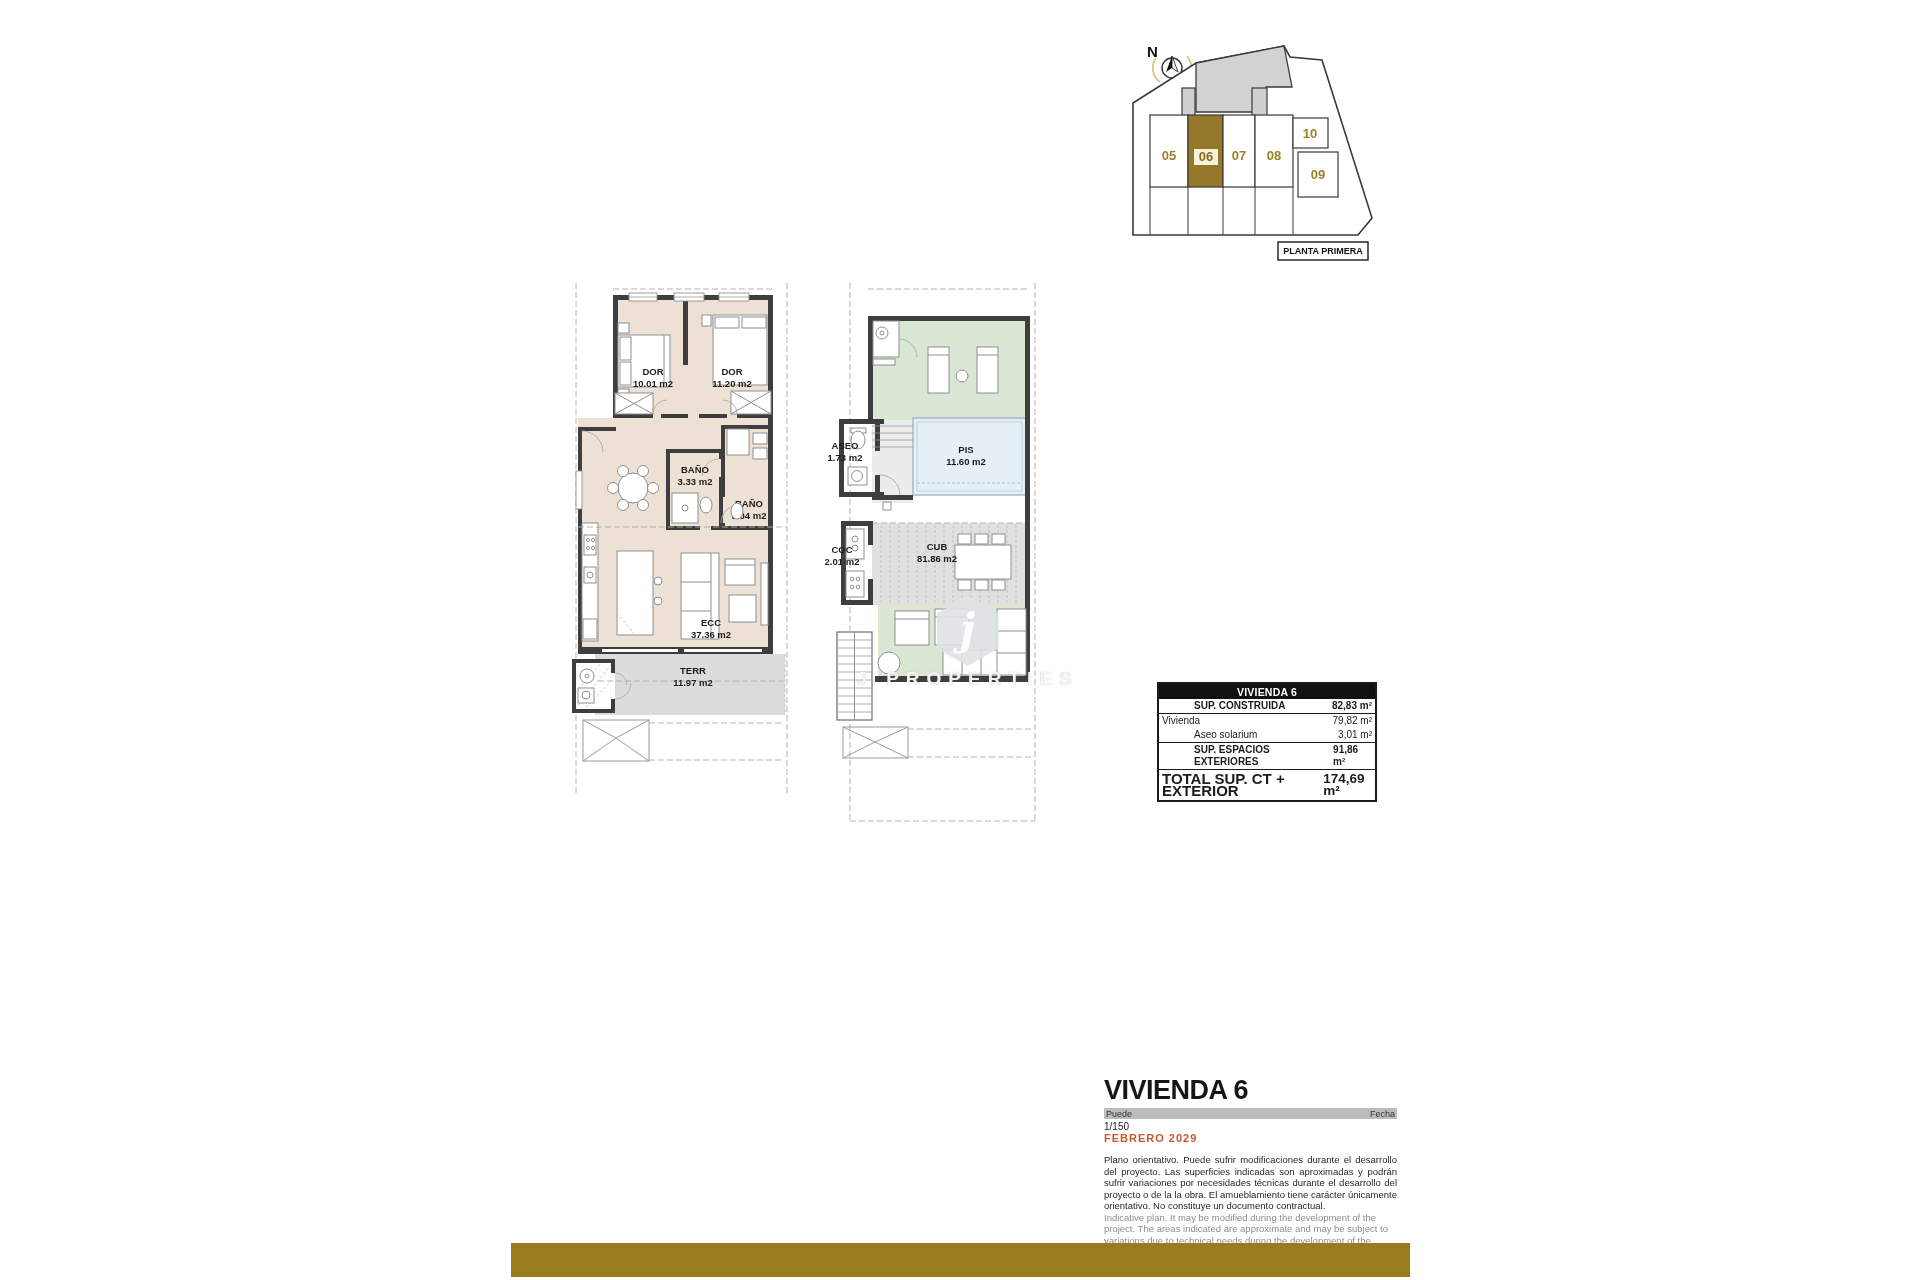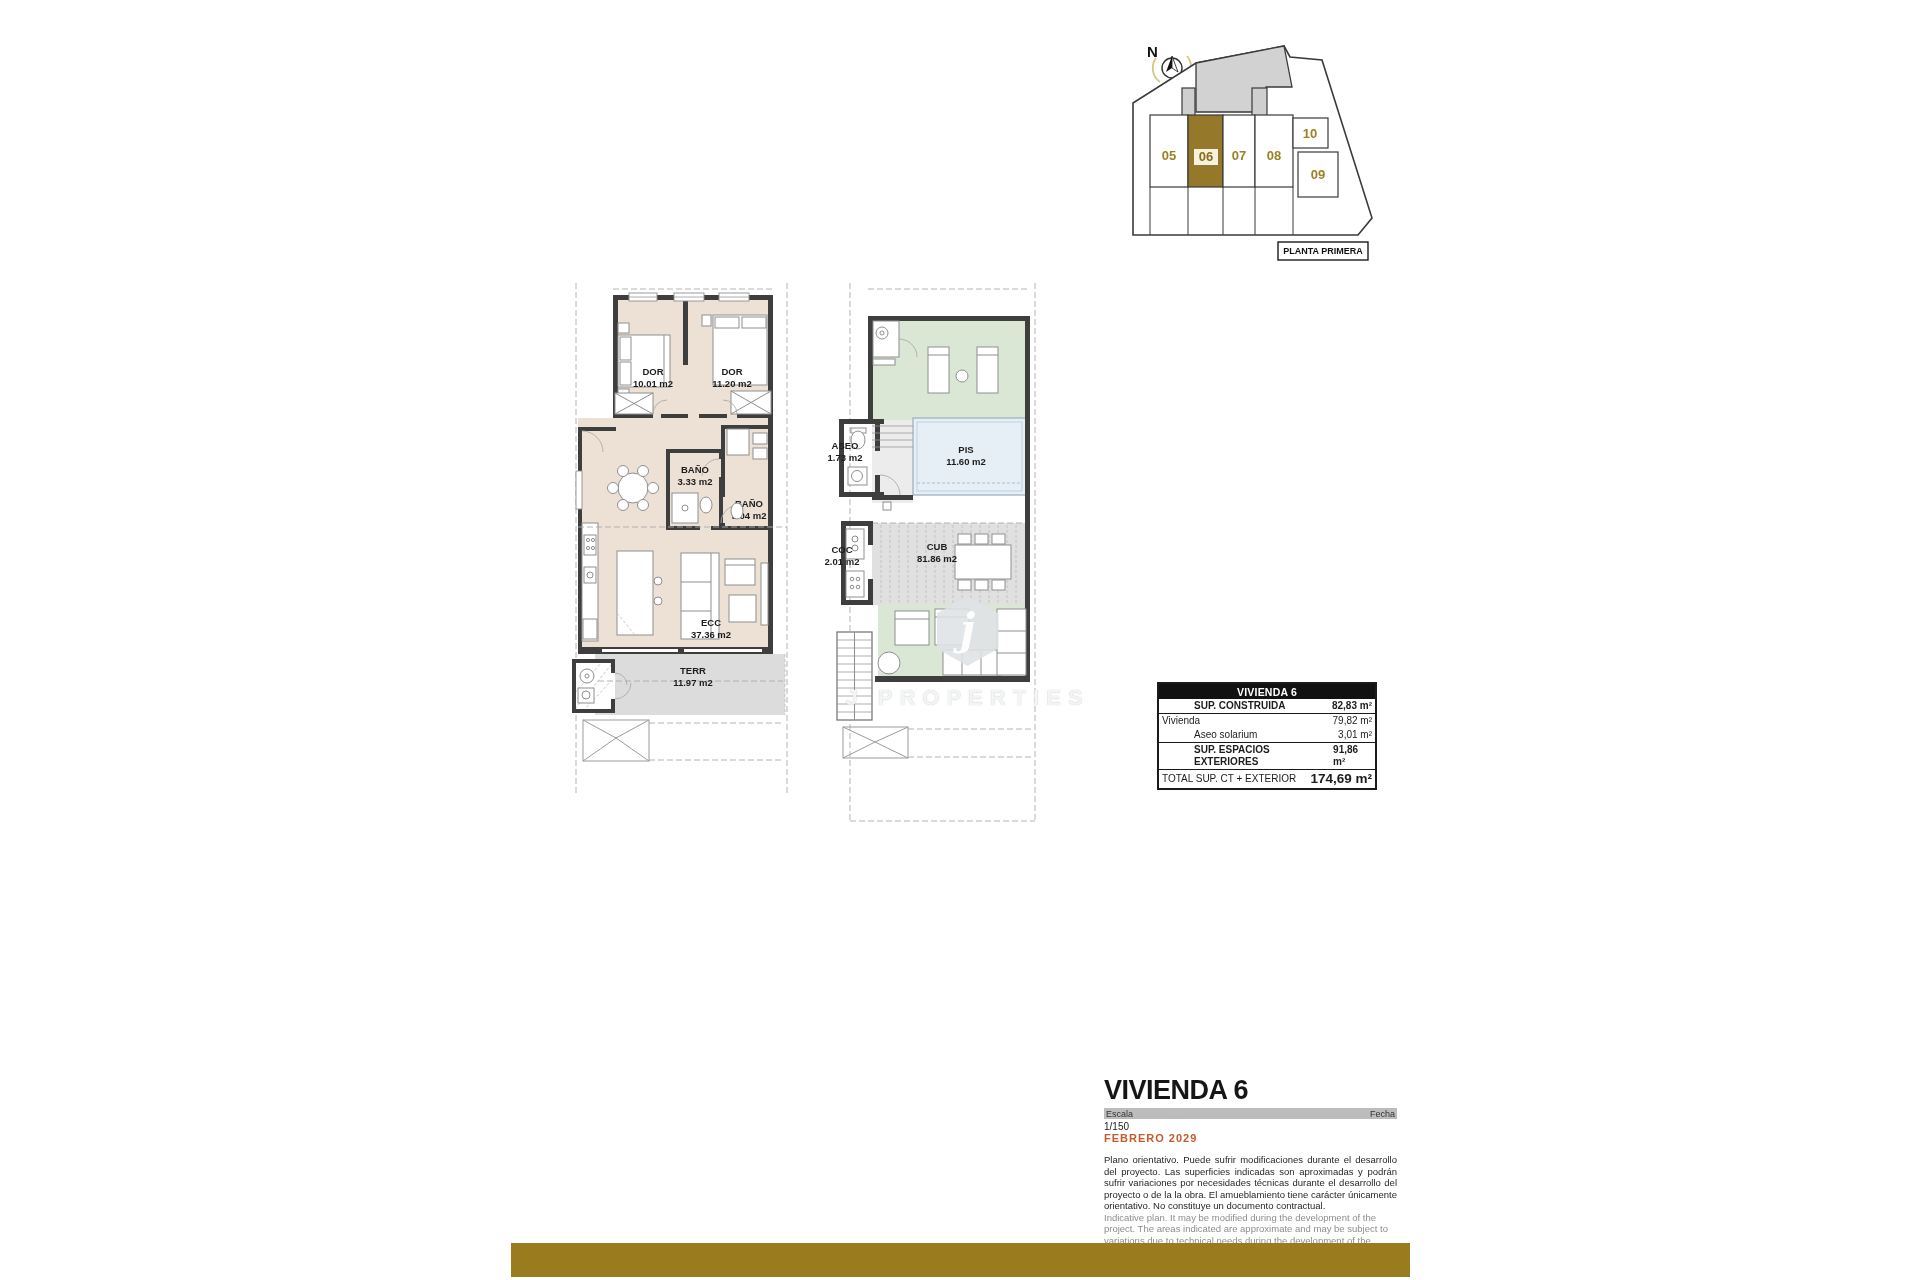--- a/index.html
+++ b/index.html
@@ -24,21 +24,21 @@
 
   
   .area-table{left:1157px;top:682px;width:216px;border:2px solid #1a1a1a;background:#fff;font-size:10px;}
   .at-header{background:#111;color:#fff;font-weight:bold;text-align:center;font-size:10.5px;
              padding:2px 0 1px;letter-spacing:.2px;}
   .at-row{display:flex;justify-content:space-between;align-items:center;padding:1px 3px;line-height:12px;}
   .at-row span:last-child{text-align:left;}
   .at-bold{font-weight:bold;}
   .at-bb{border-bottom:1.5px solid #1a1a1a;padding-left:35px;}
   .at-total{padding:3px 3px;}
-  .at-total span:first-child{font-weight:normal;font-size:10px;}
+  .at-total span:first-child{font-weight:bold;font-size:15px;}
   .at-total span:last-child{font-weight:bold;font-size:13.5px;}
 
   
   .titleblock{left:1104px;top:1076px;width:293px;}
   .tb-title{font-size:27px;font-weight:bold;letter-spacing:-0.5px;color:#161616;line-height:28px;}
   .tb-bar{margin-top:4px;height:11px;background:#BCBCBC;display:flex;justify-content:space-between;
           align-items:center;font-size:9px;color:#333;padding:0 2px;box-sizing:border-box;}
   .tb-vals{display:flex;justify-content:space-between;margin-top:2px;align-items:baseline;flex-direction:column;}
   .tb-scale{font-size:10px;color:#222;}
   .tb-date{font-size:11px;font-weight:bold;color:#C75A2B;letter-spacing:1px;}
@@ -50,21 +50,21 @@
   
   .goldbar{left:511px;top:1243px;width:899px;height:34px;}
 
   
   .watermark{left:845px;top:596px;width:245px;text-align:center;pointer-events:none;}
   .wm-hex{width:62px;height:70px;margin:0 auto;background:rgba(223,227,229,0.88);
           clip-path:polygon(50% 0,100% 25%,100% 75%,50% 100%,0 75%,0 25%);
           display:flex;align-items:center;justify-content:center;}
   .wm-hex span{font-family:"DejaVu Serif",serif;font-style:italic;font-weight:bold;
                font-size:42px;color:#fdfdfd;margin-top:-4px;}
-  .wm-name{margin-top:19px;font-size:22px;font-weight:bold;letter-spacing:7px;
+  .wm-name{margin-top:2px;font-size:19px;font-weight:bold;letter-spacing:7px;
            color:rgba(248,250,250,0.92);text-shadow:0 0 1px rgba(150,156,160,0.75);white-space:nowrap;}
 </style>
 </head>
 <body>
 
 <div class="page">
 
   <svg class="abs" style="left:1120px;top:30px;" width="290" height="240" viewBox="0 0 290 240">
 
     <g>
@@ -493,21 +493,21 @@
     </div>
     <div class="at-row at-total">
       <span>TOTAL SUP. CT + EXTERIOR</span>
       <span>174,69 m²</span>
     </div>
   </div>
 
   <div class="abs titleblock">
     <div class="tb-title">VIVIENDA 6</div>
     <div class="tb-bar">
-      <span>Escala</span>
+      <span>Puede</span>
       <span>Fecha</span>
     </div>
     <div class="tb-vals">
       <span class="tb-scale">1/150</span>
       <span class="tb-date">FEBRERO 2029</span>
     </div>
     <div class="tb-disc">
       <p class="es">Plano orientativo. Puede sufrir modificaciones durante el desarrollo del proyecto. Las superficies indicadas son aproximadas y podrán sufrir variaciones por necesidades técnicas durante el desarrollo del proyecto o de la la obra. El amueblamiento tiene carácter únicamente orientativo. No constituye un documento contractual.</p>
       <p class="en">Indicative plan. It may be modified during the development of the project. The areas indicated are approximate and may be subject to variations due to technical needs during the development of the project or the work. The furnishings are for guidance only. It does not constitute a contractual document.</p>
     </div>

